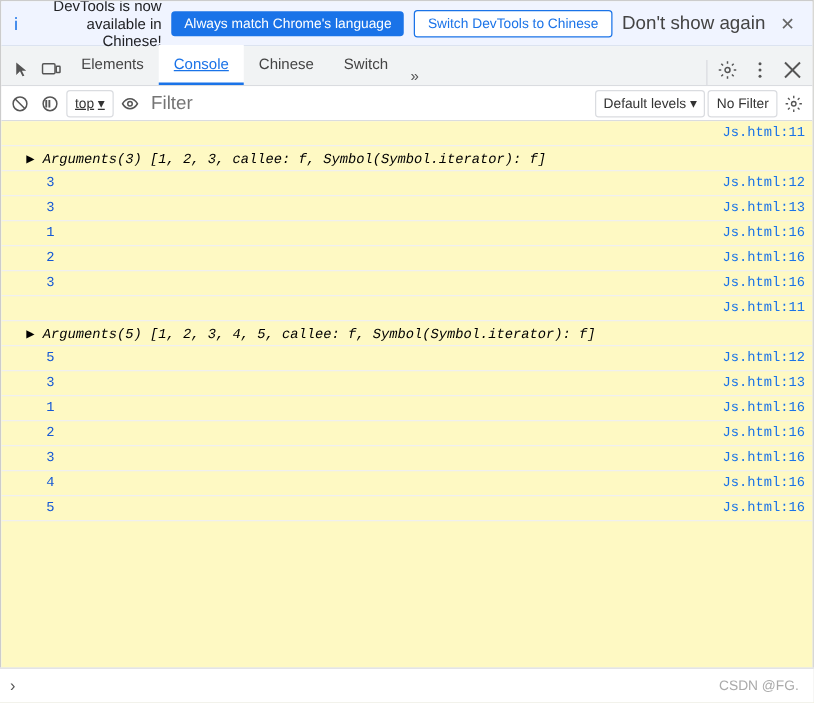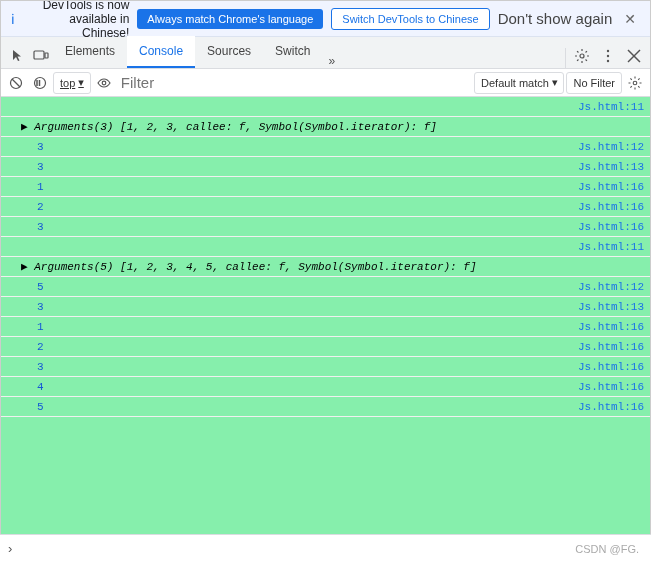--- a/index.html
+++ b/index.html
@@ -95,20 +95,21 @@
       align-items: center;
       font-size: 12px;
       color: #444;
       cursor: pointer;
       border-bottom: 2px solid transparent;
     }
     .devtools-tabs .tab.active {
       color: #1a73e8;
       border-bottom: 2px solid #1a73e8;
       background: #fff;
+      text-decoration: underline;
     }
     .devtools-tabs .tab-spacer { flex: 1; }
     .devtools-tabs .tab-more {
       padding: 0 6px;
       font-size: 12px;
       color: #555;
       cursor: pointer;
     }
     .devtools-tabs .toolbar-right {
       display: flex;
@@ -217,21 +218,21 @@
       height: 22px;
       display: flex;
       align-items: center;
       justify-content: center;
       cursor: pointer;
       color: #555;
     }
 
     
     .console-content {
-      background: #86efac;
+      background: #fef9c3;
       overflow-y: auto;
       height: calc(562px - 36px - 32px - 28px - 28px);
       font-family: 'Consolas', 'Courier New', monospace;
     }
     .console-row {
       display: flex;
       align-items: center;
       border-bottom: 1px solid #f0f0f0;
       min-height: 20px;
       padding: 1px 0;
@@ -322,21 +323,21 @@
       <rect x="12" y="5" width="3" height="5" rx="0.5" stroke="#555" stroke-width="1.2" fill="none"></rect>
     </svg>
   </div>
   <div class="tab">
     <span>Elements</span>
   </div>
   <div class="tab active">
     <span>Console</span>
   </div>
   <div class="tab">
-    <span>Sources</span>
+    <span>Chinese</span>
   </div>
   <div class="tab">
     <span>Switch</span>
   </div>
   <div class="tab-more">»</div>
   <div class="tab-spacer"></div>
   <div class="separator"></div>
   <div class="toolbar-right">
     <button class="icon-btn">
       <svg width="16" height="16" viewBox="0 0 16 16" fill="none">
@@ -379,21 +380,21 @@
     <span>▾</span>
   </div>
   <div class="eye-icon">
     <svg width="14" height="10" viewBox="0 0 14 10" fill="none">
       <path d="M7 1C3.5 1 1 5 1 5s2.5 4 6 4 6-4 6-4-2.5-4-6-4z" stroke="#555" stroke-width="1.2" fill="none"></path>
       <circle cx="7" cy="5" r="1.8" stroke="#555" stroke-width="1.2" fill="none"></circle>
     </svg>
   </div>
   <input class="filter-input" type="text" placeholder="Filter" style="">
   <div class="level-selector">
-    <span>Default match</span>
+    <span>Default levels</span>
     <span>▾</span>
   </div>
   <div class="no-issues">
     <span>No Filter</span>
   </div>
   <div class="settings-icon">
     <svg width="14" height="14" viewBox="0 0 14 14" fill="none">
       <circle cx="7" cy="7" r="1.8" stroke="#555" stroke-width="1.1"></circle>
       <path d="M7 0.5v2M7 11.5v2M0.5 7h2M11.5 7h2M2.4 2.4l1.4 1.4M10.2 10.2l1.4 1.4M2.4 11.6l1.4-1.4M10.2 3.8l1.4-1.4" stroke="#555" stroke-width="1.1"></path>
     </svg>

